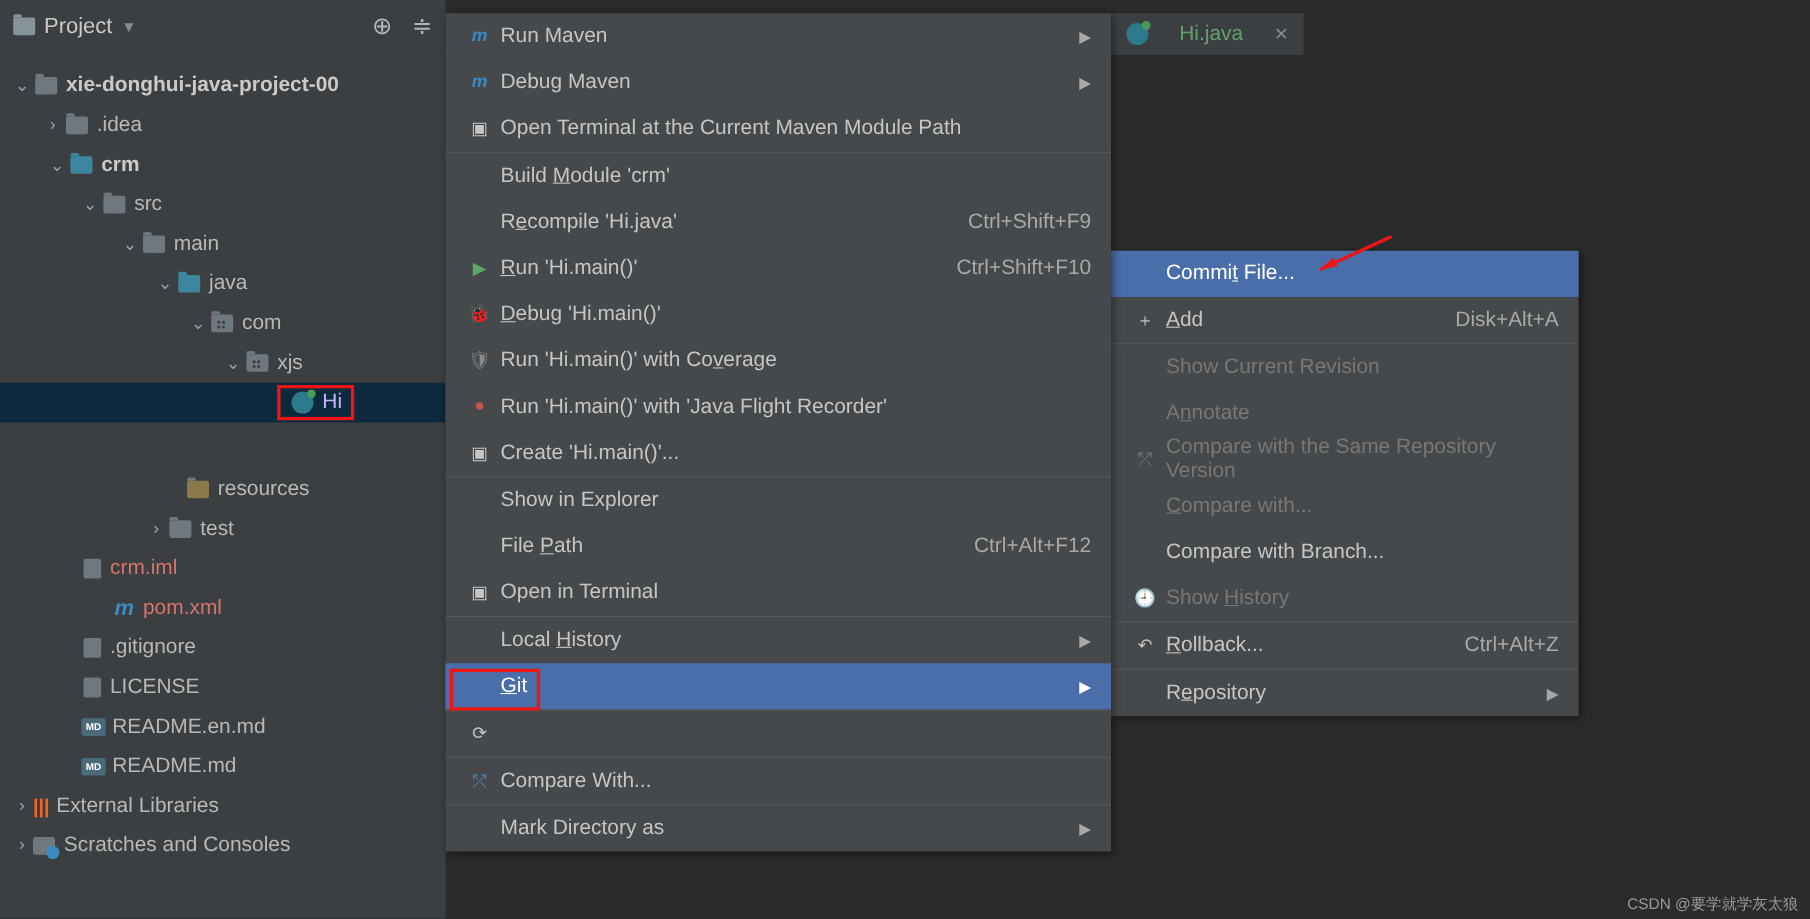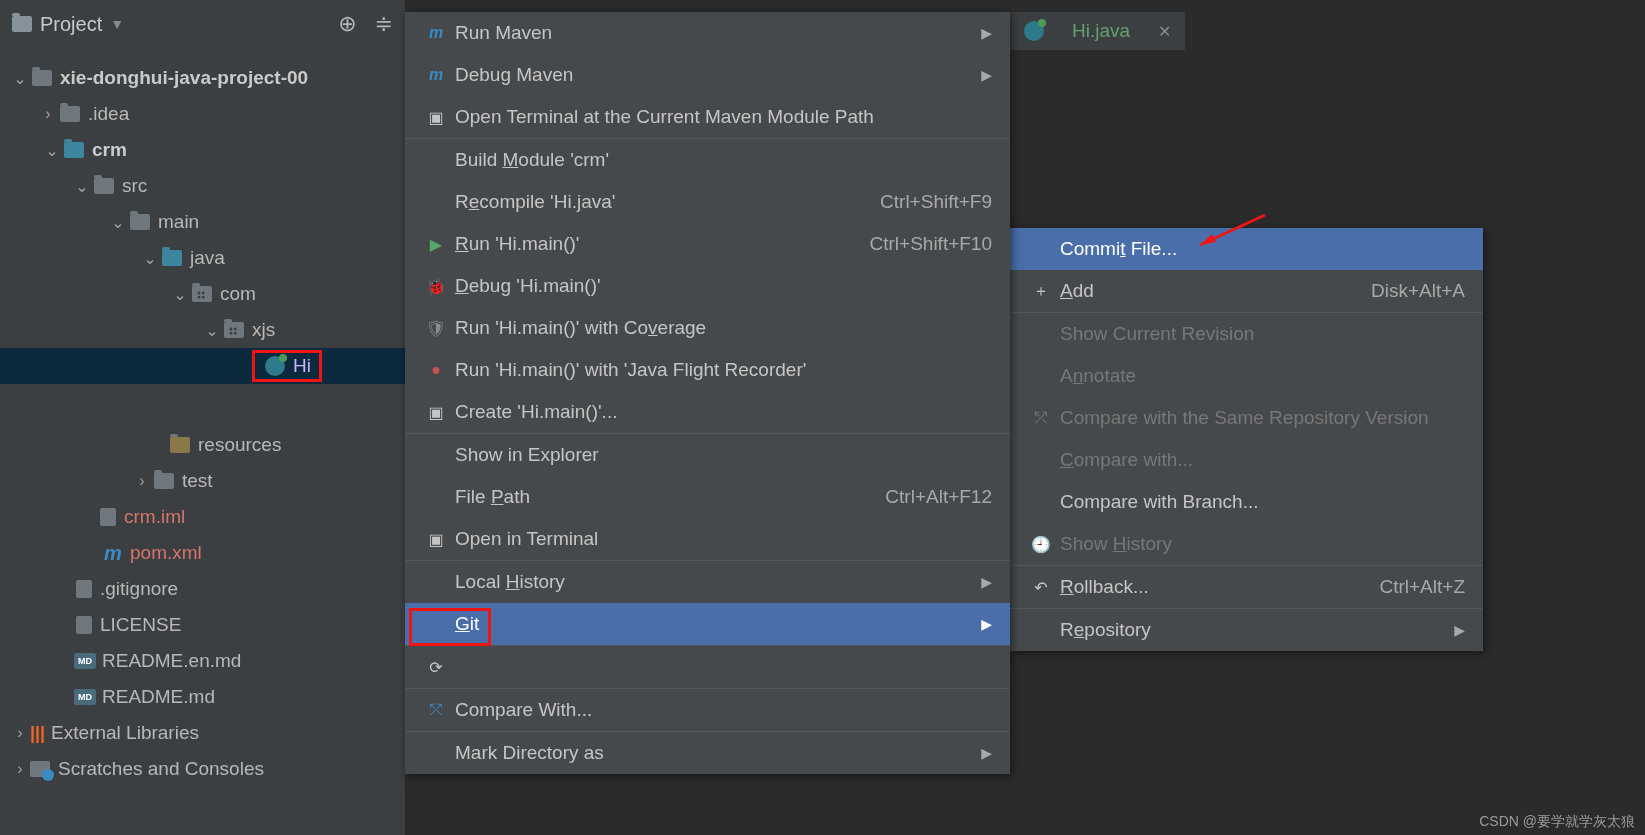--- a/index.html
+++ b/index.html
@@ -63,21 +63,21 @@
 
 .git-redbox { position: absolute; border: 3px solid #f01515; width: 82px; height: 38px; left: 409px; top: 608px; pointer-events: none; }
 
 
 .editor-tab { position: absolute; top: 12px; left: 1010px; height: 38px; display: flex; align-items: center; padding: 0 14px; background: #3c3f41; gap: 28px; }
 .editor-tab .java-icon { margin: 0; }
 .editor-tab .tabname { color: #64a06e; font-size: 19px; }
 .editor-tab .close { color: #8a8a8a; font-size: 16px; }
 
 
-.menu2 { position: absolute; top: 228px; left: 1010px; width: 473px; background: #46494b; box-shadow: 2px 2px 8px rgba(0,0,0,0.5); }
+.menu2 { position: absolute; top: 228px; left: 1010px; width: 425px; background: #46494b; box-shadow: 2px 2px 8px rgba(0,0,0,0.5); }
 .menu-item.disabled { color: #777777; }
 .menu-item.disabled .mi-icon, .menu-item.disabled .mi-shortcut, .menu-item.disabled .mi-arrow { color: #777777; }
 
 
 .arrow-annot { position: absolute; top: 210px; left: 1190px; width: 80px; height: 40px; pointer-events: none; }
 .arrow-annot svg { width: 100%; height: 100%; }
 
 
 .watermark { position: absolute; bottom: 4px; right: 10px; color: #9a9a9a; font-size: 14px; }
 
@@ -146,21 +146,21 @@
   </div>
   <div class="tree-row" style="padding-left:168px;margin-top:43px;">
       <span class="icon folder-grey" style="background:#8a7a4a;"></span>
       <span class="label">resources</span>
     </div>
   <div class="tree-row" style="padding-left:132px;">
       <span class="arrow">›</span>
       <span class="icon folder-grey"></span>
       <span class="label">test</span>
     </div>
-  <div class="tree-row" style="padding-left:96px;">
+  <div class="tree-row" style="padding-left:72px;">
       <span class="file-icon"></span>
       <span class="label red">crm.iml</span>
     </div>
   <div class="tree-row" style="padding-left:104px;">
       <span class="maven-icon">m</span>
       <span class="label red">pom.xml</span>
     </div>
   <div class="tree-row" style="padding-left:72px;text-align:right;">
       <span class="file-icon"></span>
       <span class="label">.gitignore</span>

